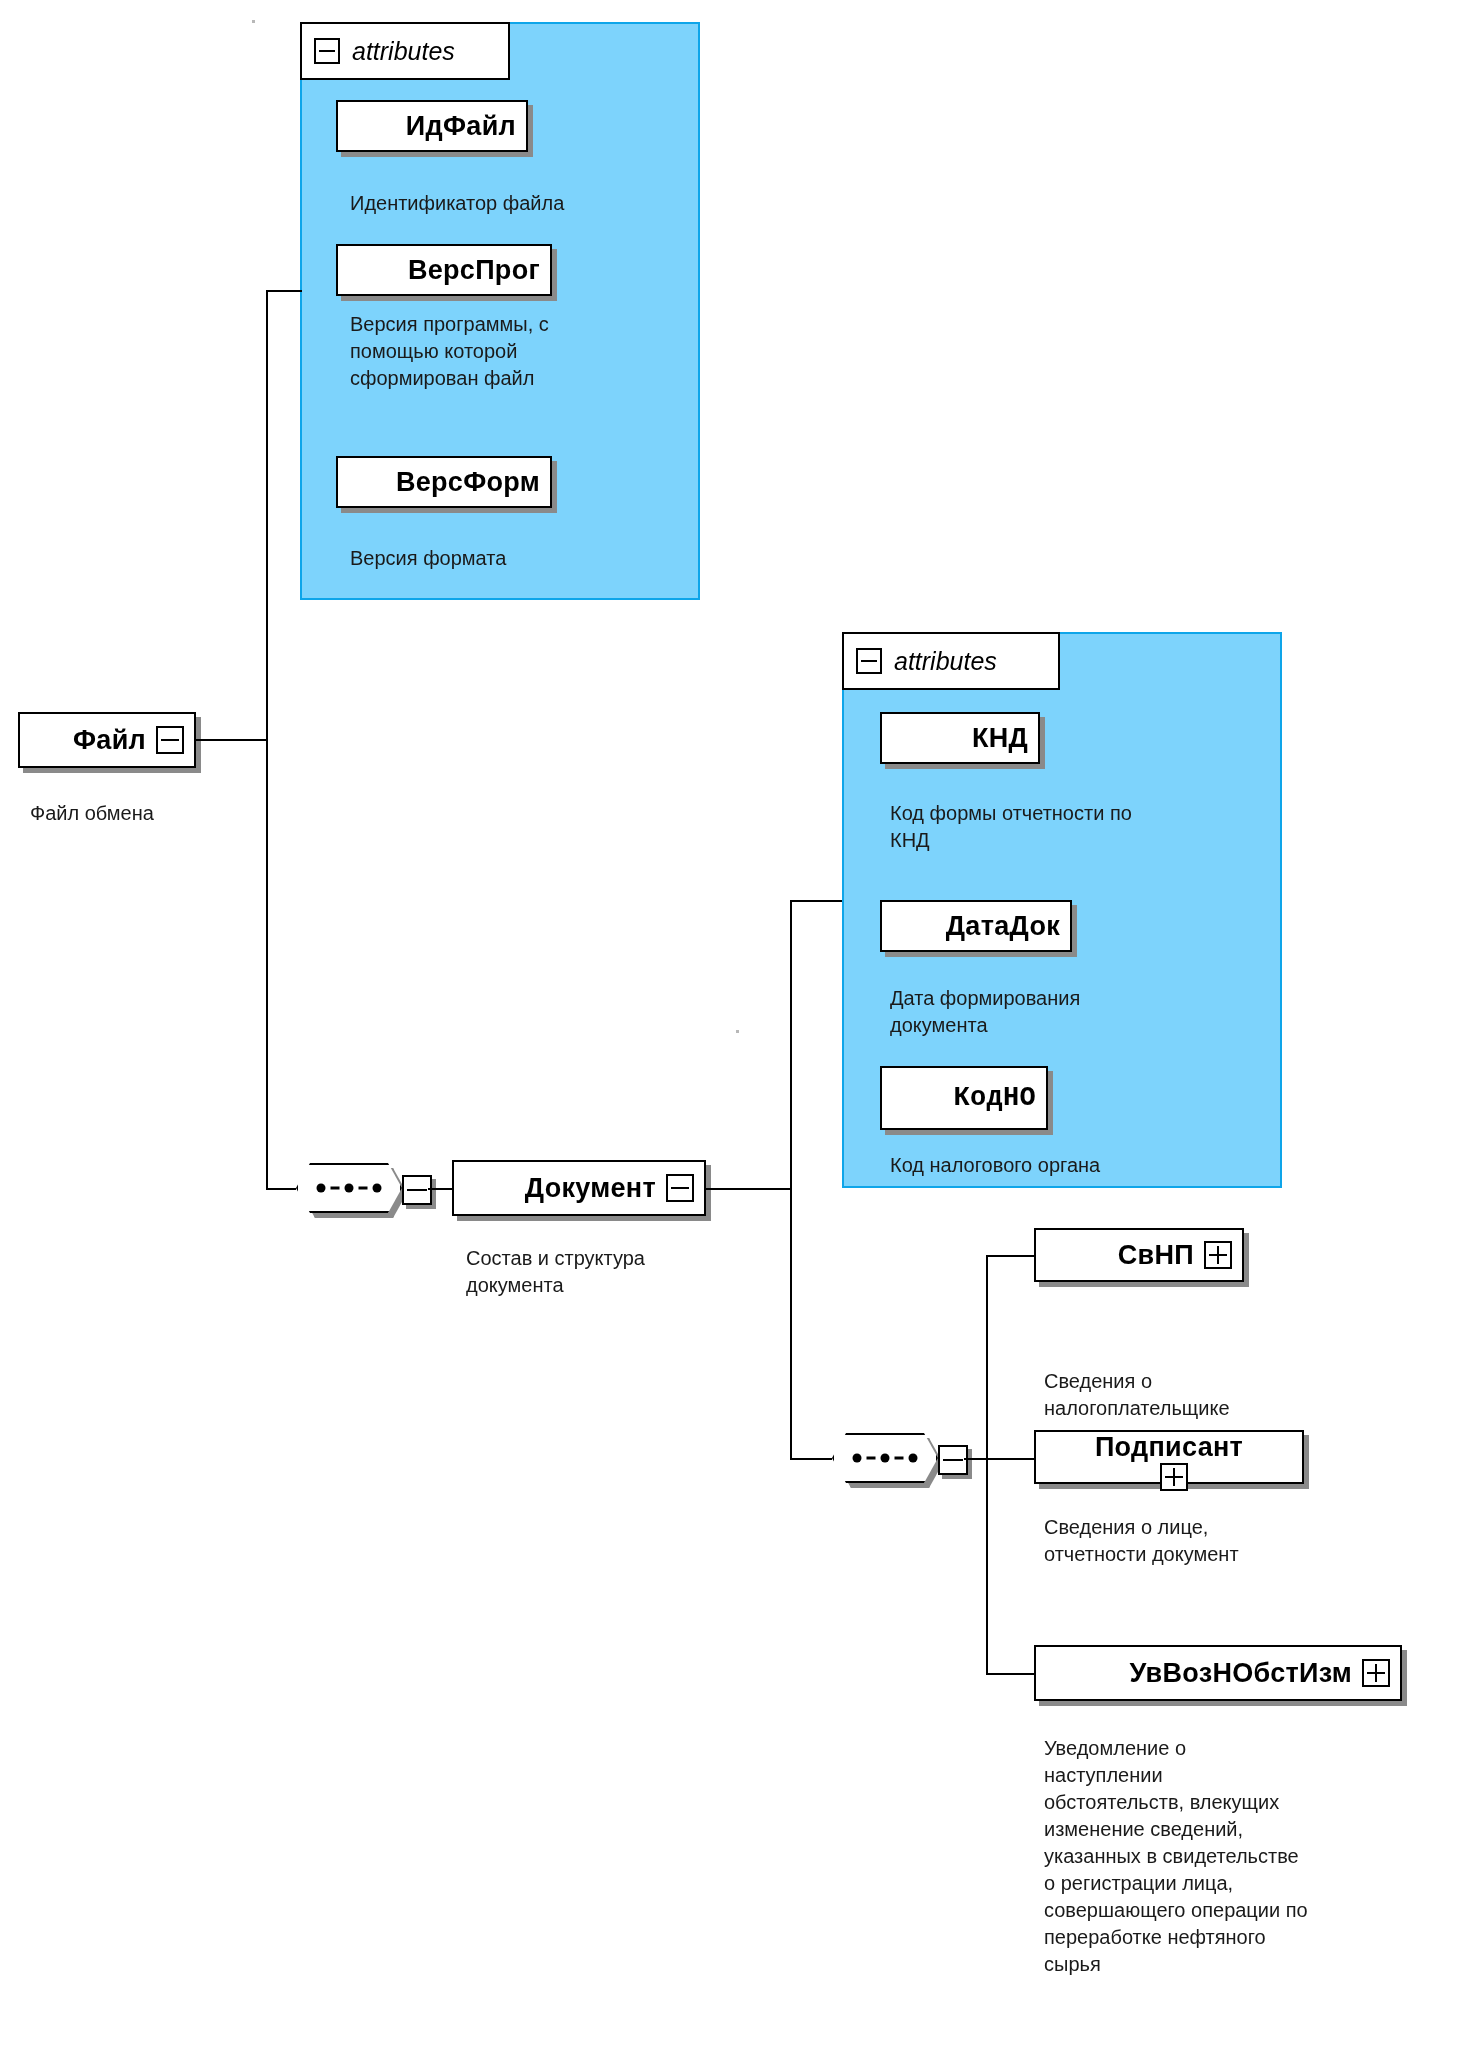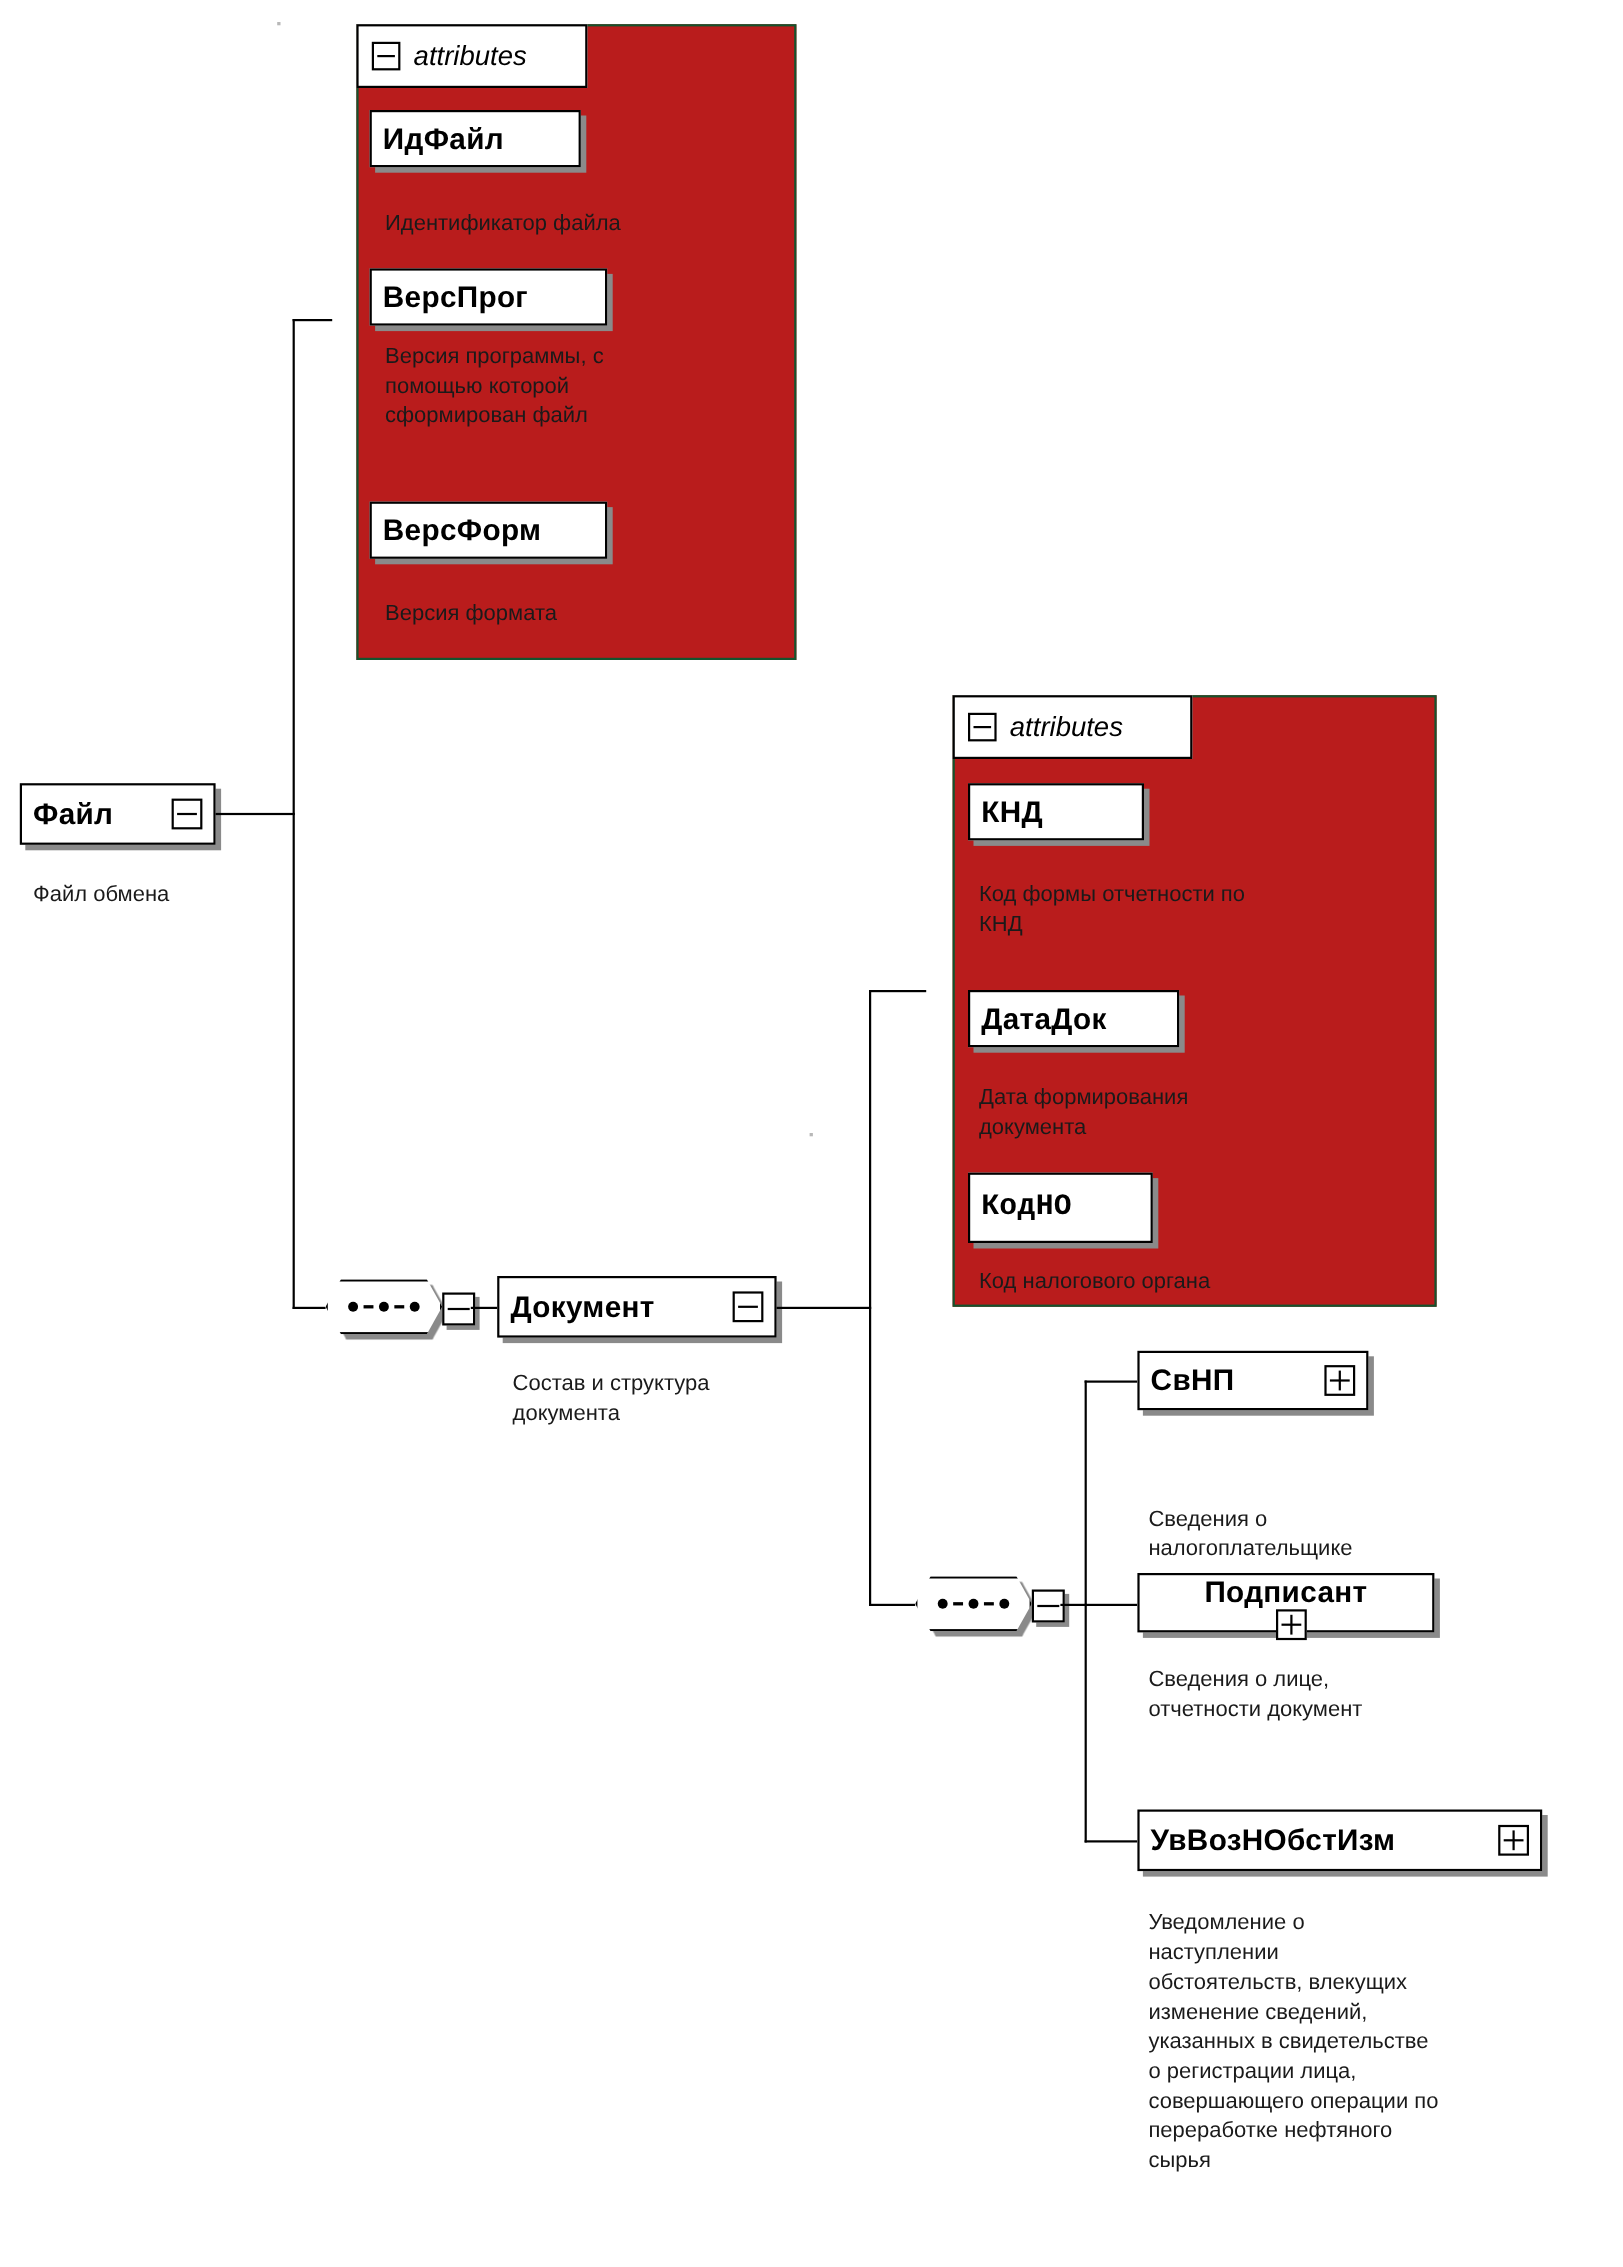--- a/index.html
+++ b/index.html
@@ -26,21 +26,21 @@
     background: #fff;
     box-shadow: 5px 5px 0 #8a8a8a;
     display: flex;
     align-items: center;
     padding: 0 10px;
     font-weight: bold;
     font-size: 27px;
     letter-spacing: .3px;
     white-space: nowrap;
   }
-  .node .label { flex: 1 1 auto; }
+  .node .label { flex: 1 1 auto; text-align: right; }
   
   .expander {
     width: 24px;
     height: 24px;
     border: 2px solid #000;
     background: #fff;
     position: relative;
     flex: 0 0 auto;
     margin-left: 10px;
   }
@@ -61,23 +61,22 @@
     bottom: 3px;
     left: 50%;
     width: 2px;
     margin-left: -1px;
     background: #000;
   }
   
   .attrpanel {
     position: absolute;
     box-sizing: border-box;
-    border: 2px solid #14532d;
-    background: #b91c1c;
-    margin-left: 24px;
+    border: 2px solid #0ea5e9;
+    background: #7dd3fc;
   }
   .attrpanel .tab {
     position: absolute;
     top: -2px;
     left: -2px;
     height: 58px;
     border: 2px solid #000;
     background: #fff;
     display: flex;
     align-items: center;

